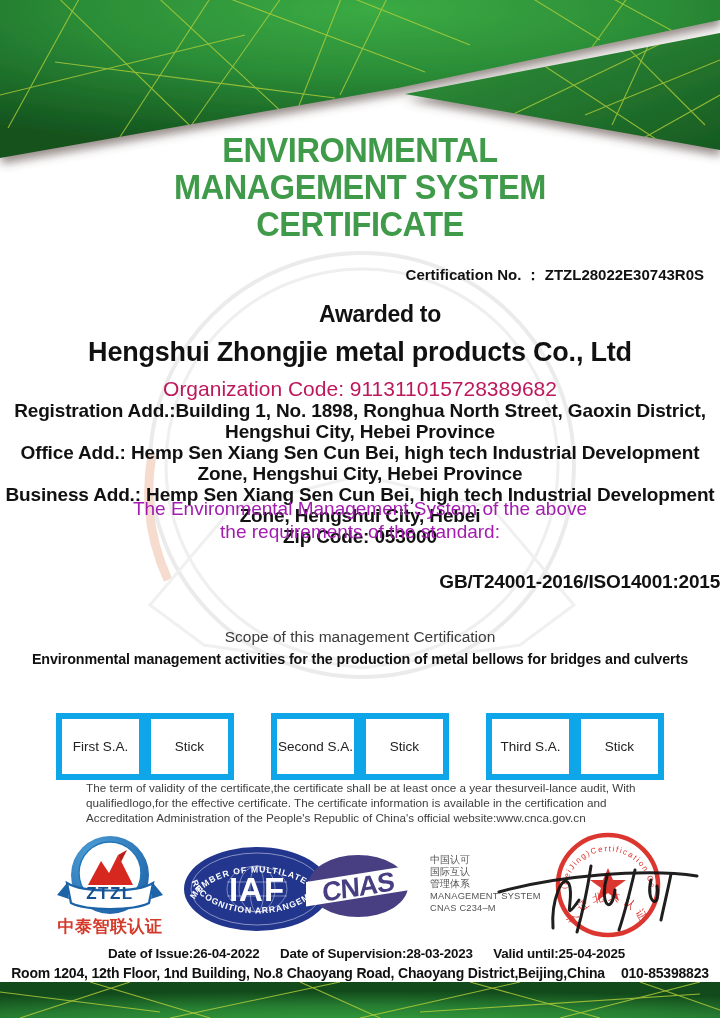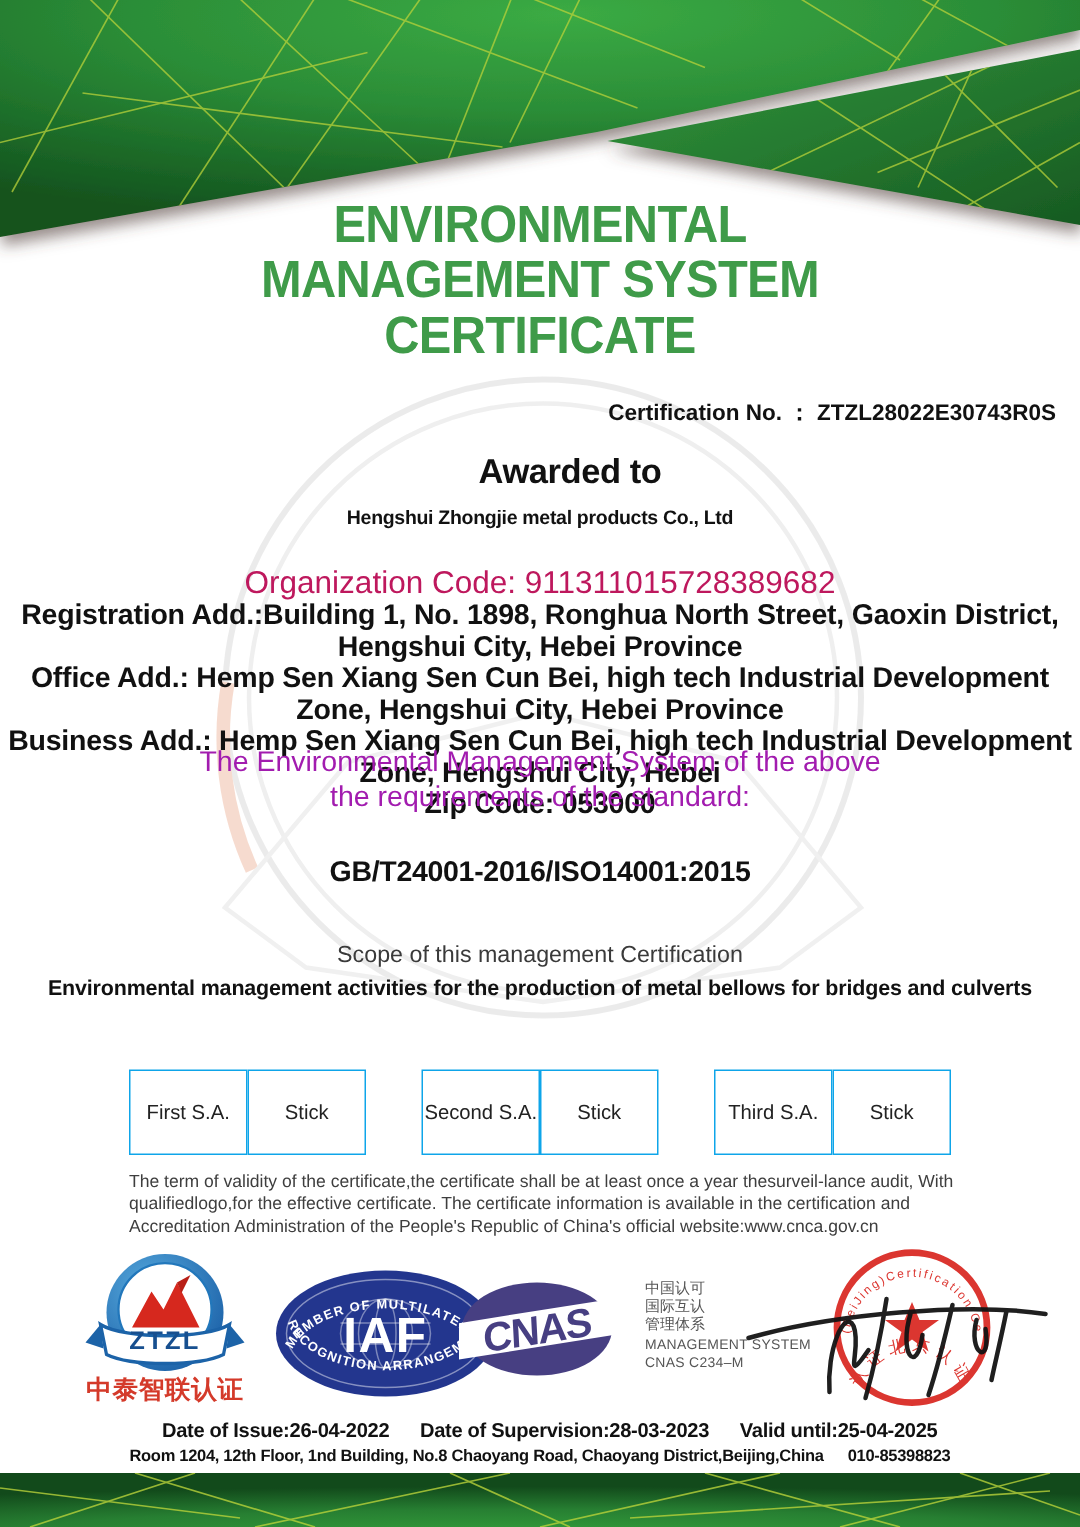--- a/index.html
+++ b/index.html
@@ -8,43 +8,43 @@
   .abs{position:absolute;}
   .ctr{left:0;right:0;text-align:center;}
   
   #header-art{left:0;top:0;}
   #footer-art{left:0;top:982px;}
   .title{top:131px;font-weight:bold;color:#3f9b49;font-size:35px;line-height:37px;
          letter-spacing:-.5px;transform:scaleX(.93);transform-origin:50% 0;}
   
   .certno{top:266px;right:16px;font-size:15px;font-weight:bold;white-space:pre;}
   .awarded{top:301px;font-size:23px;font-weight:bold;letter-spacing:-.3px;padding-left:40px;}
-  .company{top:337px;font-size:13px;font-weight:bold;letter-spacing:-.2px;}
+  .company{top:337px;font-size:27px;font-weight:bold;letter-spacing:-.2px;}
   .orgcode{top:377px;font-size:21px;color:#be185d;}
   .addr{top:400px;font-size:19px;font-weight:bold;line-height:21px;letter-spacing:-.15px;}
   .statement{top:498px;font-size:19px;color:#a21caf;line-height:22.5px;}
-  .standard{top:571px;font-size:19px;font-weight:bold;letter-spacing:-.2px;}
+  .standard{top:571px;font-size:19px;font-weight:bold;letter-spacing:-.2px;text-align:right;}
   .scopelabel{top:606px;font-size:15.5px;color:#3a3a3a;margin-top:22px;}
   .scope{top:651px;font-size:14.3px;font-weight:bold;letter-spacing:-.1px;}
   
   .audit{top:713px;left:0;right:0;display:flex;justify-content:center;gap:37px;}
   .pair{display:flex;}
-  .cell{width:77px;height:55px;border:1px solid #0ea5e9;background:#fff;
+  .cell{width:77px;height:55px;border:6px solid #0ea5e9;background:#fff;
         display:flex;align-items:center;justify-content:center;font-size:13.5px;color:#222;}
   
   .fine{top:781px;left:86px;width:552px;font-size:11.7px;line-height:14.8px;color:#3e3e3e;}
   
   .ztzl-caption{top:915px;left:48px;width:124px;text-align:center;color:#d43a2a;
                 font-weight:bold;font-size:17px;letter-spacing:.5px;}
   .cnas-txt{top:854px;left:430px;font-size:10px;line-height:12px;color:#555;}
   .cnas-txt .lat{font-size:9.3px;letter-spacing:.2px;}
   
   .dates{top:946px;left:0;right:0;display:flex;justify-content:space-between;
          padding:0 95px 0 108px;font-size:13.4px;font-weight:bold;letter-spacing:-.2px;}
-  .baddr{top:965px;font-size:11px;font-weight:bold;letter-spacing:-.2px;}
+  .baddr{top:965px;font-size:14px;font-weight:bold;letter-spacing:-.2px;}
   .baddr .phone{margin-left:16px;}
   svg text{font-family:"Liberation Sans","DejaVu Sans",sans-serif;}
 </style>
 </head>
 <body>
 
 <svg id="header-art" class="abs" width="720" height="245" viewBox="0 0 720 245">
   <defs>
     <radialGradient id="gA" cx="52%" cy="6%" r="90%">
       <stop offset="0%" stop-color="#3bab44"></stop>

